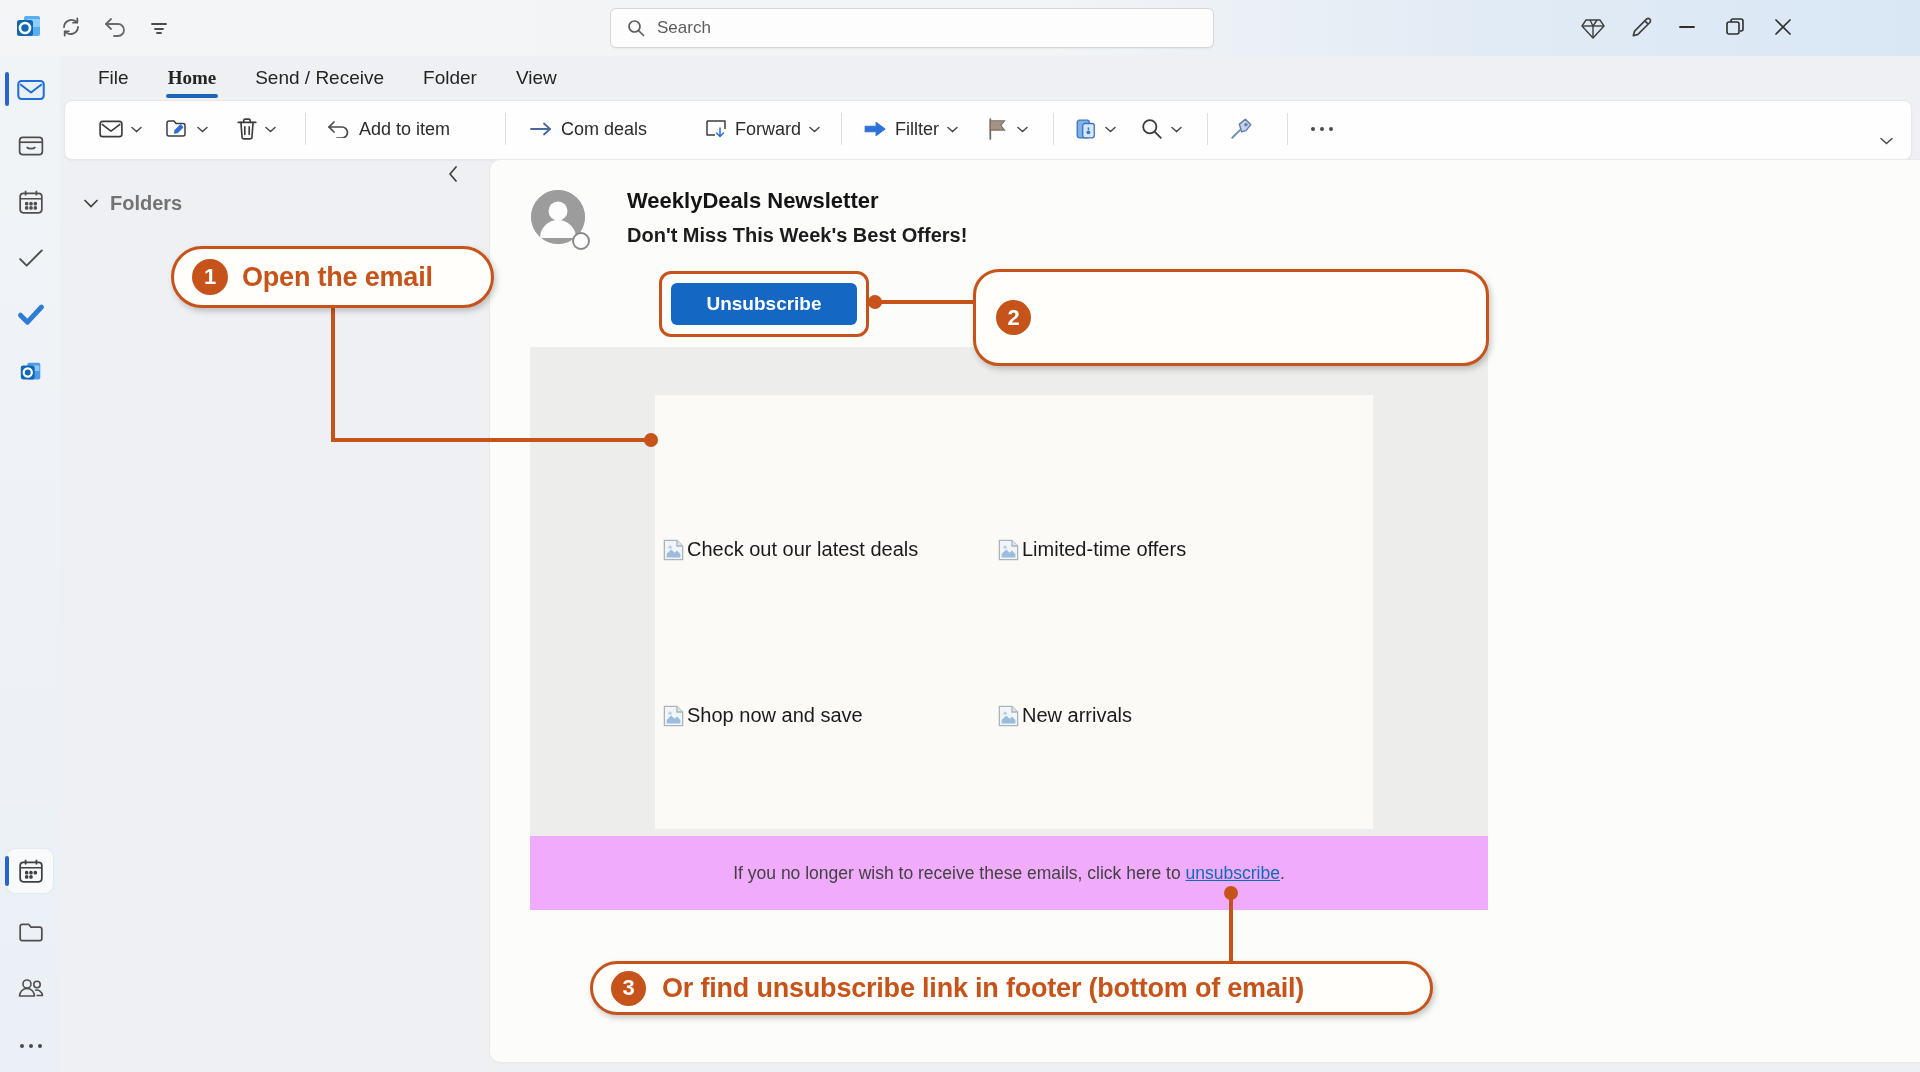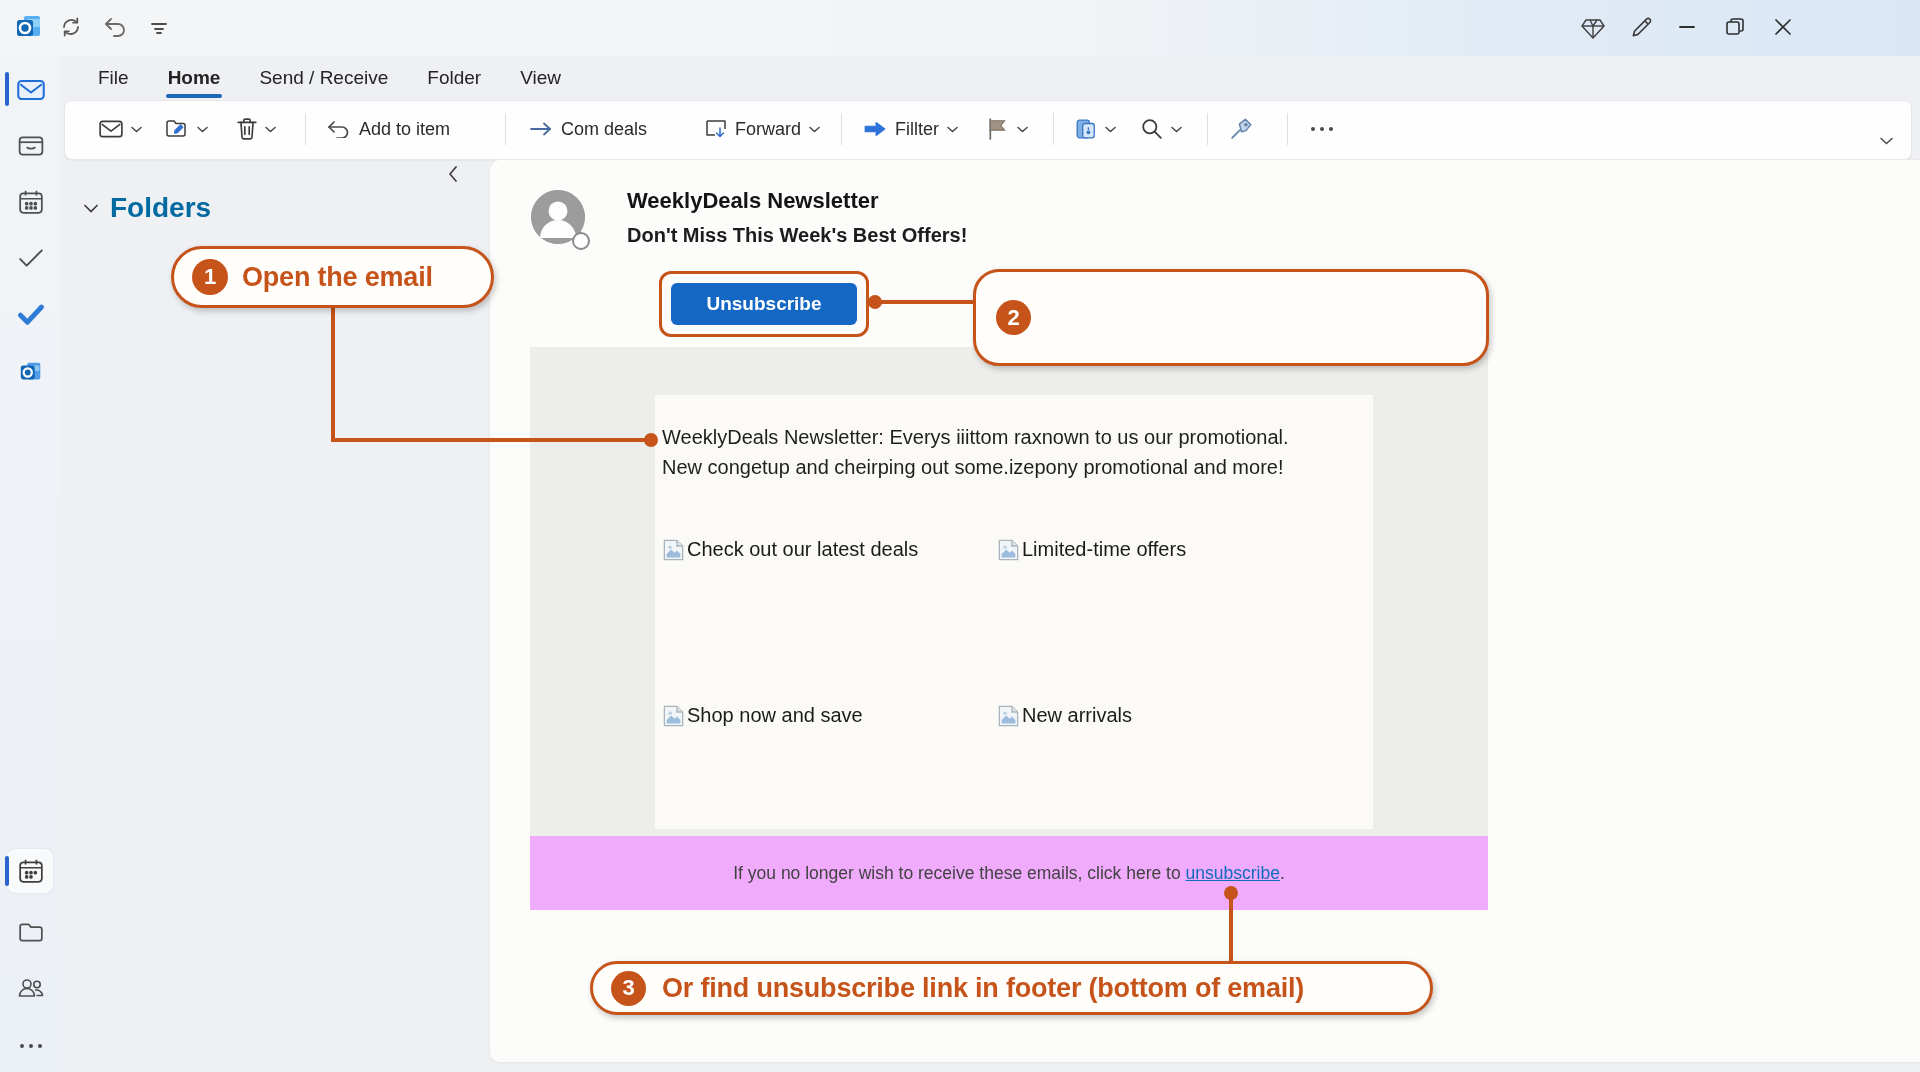--- a/index.html
+++ b/index.html
@@ -8,38 +8,38 @@
   
   .titlebar{position:absolute;left:0;top:0;width:1920px;height:56px;
     background:linear-gradient(90deg,#f4f5f6 0%,#f2f4f6 55%,#e1ebf5 78%,#d9e7f5 100%);}
   .tb-icon{position:absolute;top:12px;width:30px;height:30px;display:flex;align-items:center;justify-content:center;}
   .searchbox{position:absolute;left:610px;top:8px;width:604px;height:40px;background:#fdfdfd;
     border:1px solid #d4d6d8;border-radius:6px;display:flex;align-items:center;gap:12px;
     padding:0 16px;box-sizing:border-box;color:#5c5c5c;font-size:17px;box-shadow:0 1px 1px rgba(0,0,0,.04);}
   
   .menubar{position:absolute;left:92px;top:56px;height:44px;display:flex;align-items:center;gap:27px;font-size:19px;color:#242424;}
   .menu-item{position:relative;padding:4px 6px;cursor:default;}
-  .menu-item.active{font-weight:700;}
+  .menu-item.active{font-weight:700;font-family:Liberation Serif, serif;}
   .menu-item.active::after{content:"";position:absolute;left:4px;right:4px;bottom:-5px;height:4px;border-radius:2px;background:#1C66B8;}
   
   .ribbon{position:absolute;left:64px;top:100px;width:1846px;height:58px;background:#fefefe;
     border:1px solid #e5e7e9;border-radius:8px;box-shadow:0 1px 2px rgba(0,0,0,.04);}
   .rb{position:absolute;top:0;height:56px;display:flex;align-items:center;gap:8px;font-size:18px;color:#2b2b2b;}
   .rb-div{position:absolute;top:12px;width:1px;height:32px;background:#dcdee0;}
   .dots{display:flex;gap:5px;}
   .dots i{width:4px;height:4px;border-radius:50%;background:#4a4a4a;}
   
   .sidebar{position:absolute;left:0;top:56px;width:60px;height:1016px;
     background:linear-gradient(180deg,#f1f4f7 0%,#ebf0f6 100%);}
   .sb-item{position:absolute;left:8px;width:46px;height:44px;display:flex;align-items:center;justify-content:center;}
   .sb-bar{position:absolute;left:5px;width:4px;border-radius:2px;background:#2764CE;}
   .sb-sel{position:absolute;left:7px;width:46px;height:44px;background:#f8fafc;border-radius:8px;box-shadow:0 0 2px rgba(0,0,0,.12);}
   
   .folders-title{position:absolute;left:84px;top:192px;display:flex;align-items:center;gap:12px;
-    font-size:28px;font-weight:700;color:#0369a1;}
+    font-size:20px;font-weight:700;color:#737373;}
   
   .card{position:absolute;left:490px;top:160px;width:1703px;height:902px;background:#fcfcfb;
     border-radius:10px;box-shadow:0 0 0 1px #e9e9e7,0 1px 3px rgba(0,0,0,.05);padding-left:35px;}
   .avatar{position:absolute;left:41px;top:30px;width:54px;height:54px;border-radius:50%;background:#9c9c9c;overflow:hidden;}
   .presence{position:absolute;left:82px;top:72px;width:14px;height:14px;border-radius:50%;background:#fff;border:2px solid #8a8a8a;}
   .sender{position:absolute;left:137px;top:28px;font-size:22px;font-weight:700;color:#141414;}
   .subject{position:absolute;left:137px;top:64px;font-size:20px;font-weight:700;color:#1c1c1c;}
   .act-btn{position:absolute;top:26px;width:38px;height:38px;border-radius:7px;background:#eff1f4;
     display:flex;align-items:center;justify-content:center;}
   .msg-time{position:absolute;right:16px;top:74px;font-size:17px;color:#5e5e5e;}
@@ -93,20 +93,29 @@
       </svg>
     </div>
     <div class="tb-icon" style="left:144px">
       <svg width="18" height="18" viewBox="0 0 18 18" fill="none" stroke="#4c4c4c" stroke-width="1.8" stroke-linecap="round">
         <path d="M2 6h14"></path>
           <path d="M5 11h8"></path>
           <path d="M7 15h4"></path>
       </svg>
     </div>
 
+    <div class="searchbox">
+      <span>
+        <svg width="18" height="18" viewBox="0 0 18 18" fill="none" stroke="#5c5c5c" stroke-width="1.7" stroke-linecap="round">
+          <circle cx="7.5" cy="7.5" r="5.5"></circle>
+            <path d="M12 12l4.5 4.5"></path>
+        </svg>
+      </span>
+      <span>Search</span>
+    </div>
 
     <div class="tb-icon" style="left:1578px;top:14px">
       <svg width="24" height="20" viewBox="0 0 24 20" fill="none" stroke="#3e3e3e" stroke-width="1.4" stroke-linejoin="round">
         <path d="M5 1h14l4 6-11 12L1 7z"></path>
           <path d="M1 7h22"></path>
           <path d="M9 1l3 6 4-6"></path>
           <path d="M12 7v12"></path>
       </svg>
     </div>
     <div class="tb-icon" style="left:1626px;top:13px">
@@ -436,21 +445,20 @@
           <i></i>
         </span>
     </div>
     <div class="msg-time">12:33 PM</div>
 
     <div class="unsub-outline"></div>
     <div class="unsub-btn">Unsubscribe</div>
 
     <div class="mail-gray"></div>
     <div class="mail-white"></div>
-    <div class="mail-body">WeeklyDeals Newsletter:  Everys iiittom raxnown to us our promotional. New congetup and cheirping out some.izepony promotional and more!</div>
 
     <div class="img-item" style="left:172px;top:378px">
       <span>
         <svg width="23" height="24" viewBox="0 0 20 21">
           <path d="M2 2h11l5 5v12H2z" fill="#f2f5f8" stroke="#aab4bd" stroke-width="1.1"></path>
           <path d="M13 2v5h5" fill="#dde5ec" stroke="#aab4bd" stroke-width="1.1"></path>
           <path d="M4 14l4-4 3 3 2-2 3 3v3H4z" fill="#9dbcdd"></path>
           <circle cx="7" cy="8" r="1.5" fill="#b9cfe4"></circle>
         </svg>
       </span>

